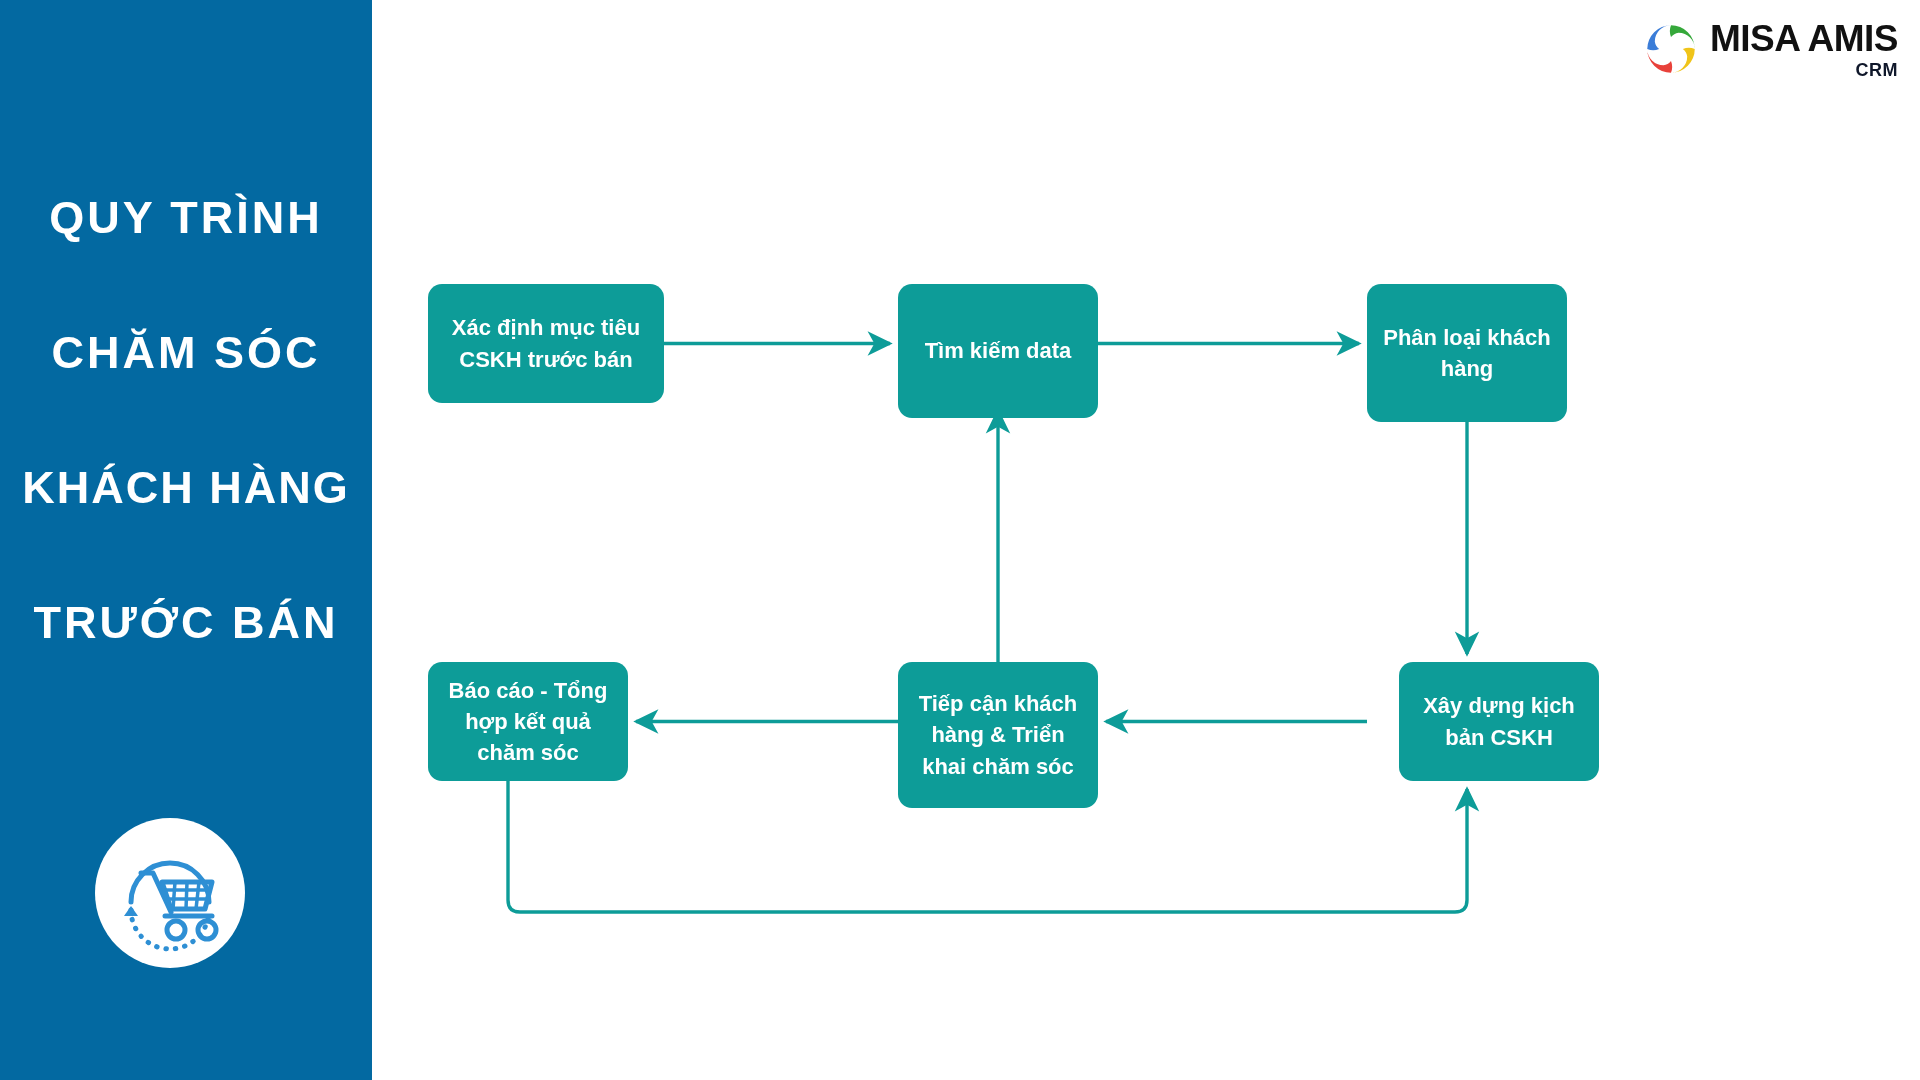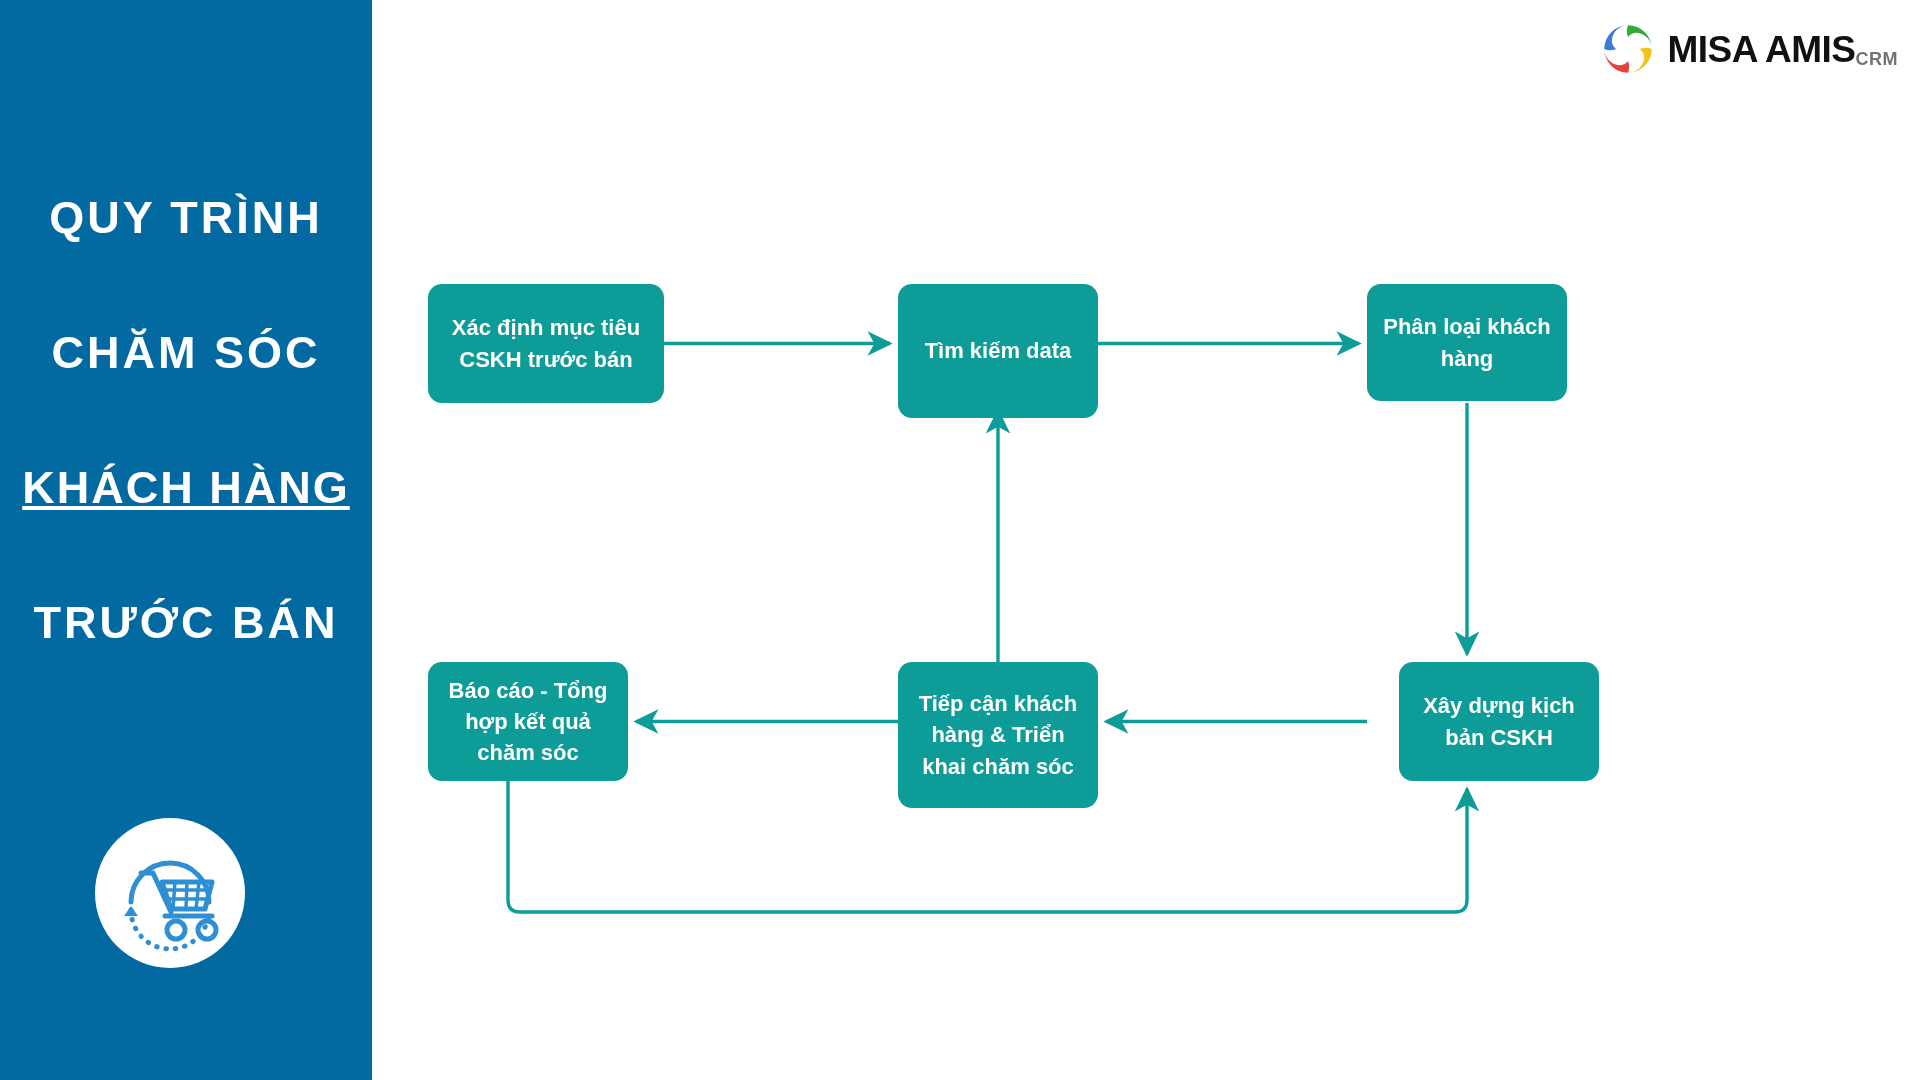--- a/index.html
+++ b/index.html
@@ -22,50 +22,50 @@
     width:372px;
     color:#ffffff;
     font-size:45px;
     font-weight:bold;
     letter-spacing:3px;
     line-height:135px;
     text-align:center;
     white-space:nowrap;
   }
   #sidebar-title .tline{display:block;}
-  #sidebar-title .tline.wide{letter-spacing:2px;text-decoration:underline;}
+  #sidebar-title .tline.wide{letter-spacing:2px;}
   
   #cart-badge{
     position:absolute;
     left:95px;top:818px;
     width:150px;height:150px;
     border-radius:50%;
     background:#ffffff;
   }
   #cart-badge svg{position:absolute;left:0;top:0;}
 
   
   #logo{
     position:absolute;
     right:22px;top:18px;
     height:62px;
     display:flex;align-items:center;
   }
   #logo-mark{width:54px;height:54px;margin-right:12px;}
   #logo-words{
-    display:flex;flex-direction:row;
+    display:flex;flex-direction:column;
     align-items:flex-end;justify-content:center;
     line-height:1;
   }
   #logo-main{
     font-size:37px;font-weight:bold;color:#111111;
     letter-spacing:-0.5px;
   }
   #logo-sub{
-    font-size:18px;font-weight:bold;color:#737373;
+    font-size:18px;font-weight:bold;color:#0f172a;
     letter-spacing:0.5px;margin-top:4px;
   }
 
   
   #flow{
     position:absolute;left:372px;top:0;
     width:1548px;height:1080px;
   }
   #flow-svg{position:absolute;left:0;top:0;}
   .node{
@@ -79,21 +79,21 @@
     align-items:center;
     justify-content:center;
     text-align:center;
     line-height:1.42;
     box-sizing:border-box;
     padding:6px 10px;
   }
   
   #node-goal   {left:56px; top:284px; width:236px;height:119px;}
   #node-search {left:526px;top:284px; width:200px;height:134px;}
-  #node-segment{left:995px;top:284px; width:200px;height:117px;}
+  #node-segment{left:995px;top:284px; width:200px;height:138px;}
   
   #node-report {left:56px; top:662px; width:200px;height:119px;}
   #node-approach{left:526px;top:662px;width:200px;height:146px;}
   #node-script {left:1027px;top:662px; width:200px;height:119px;}
 </style>
 </head>
 <body>
 
 <div id="sidebar">
 

